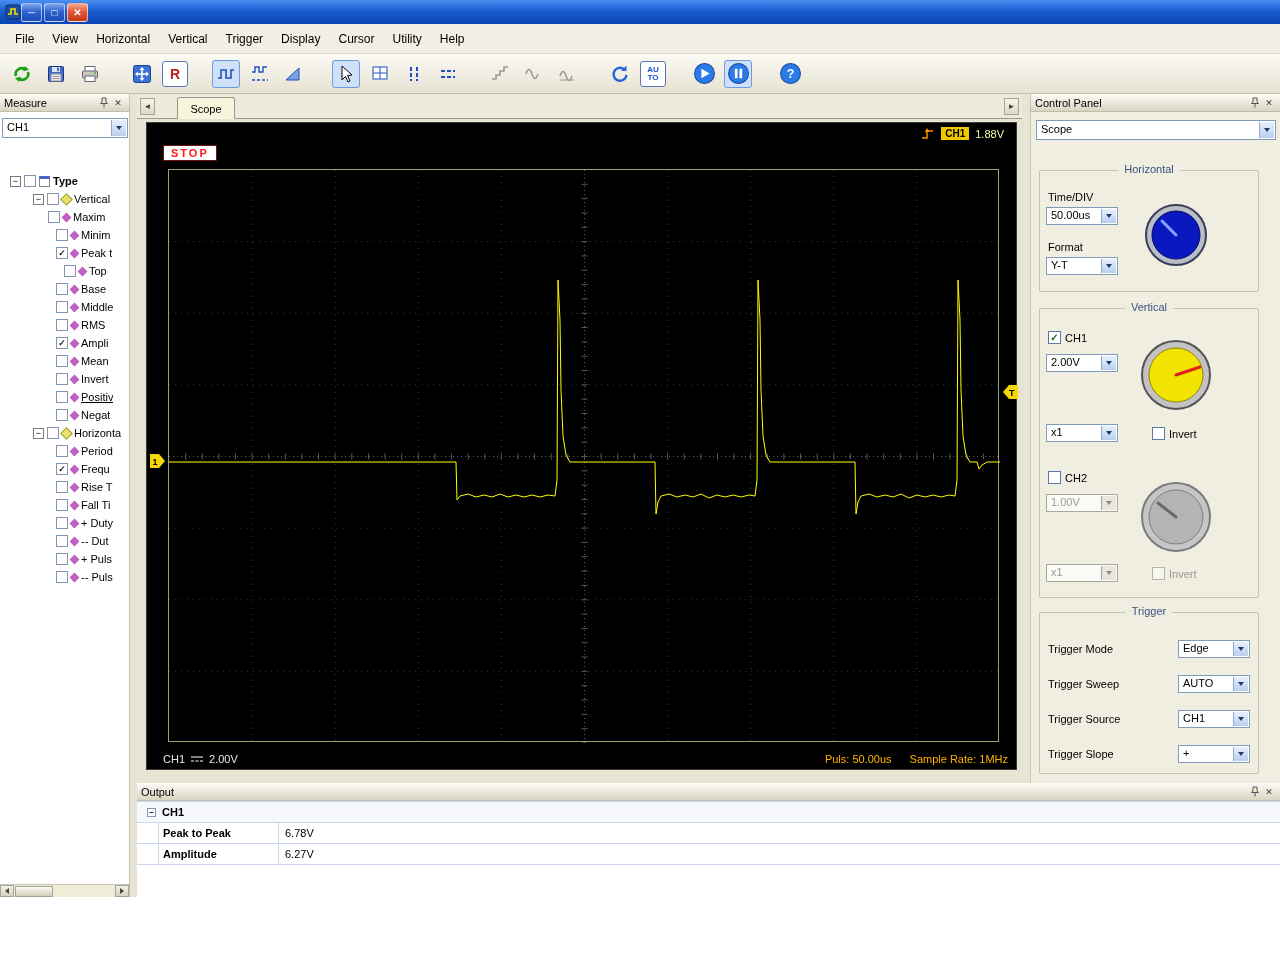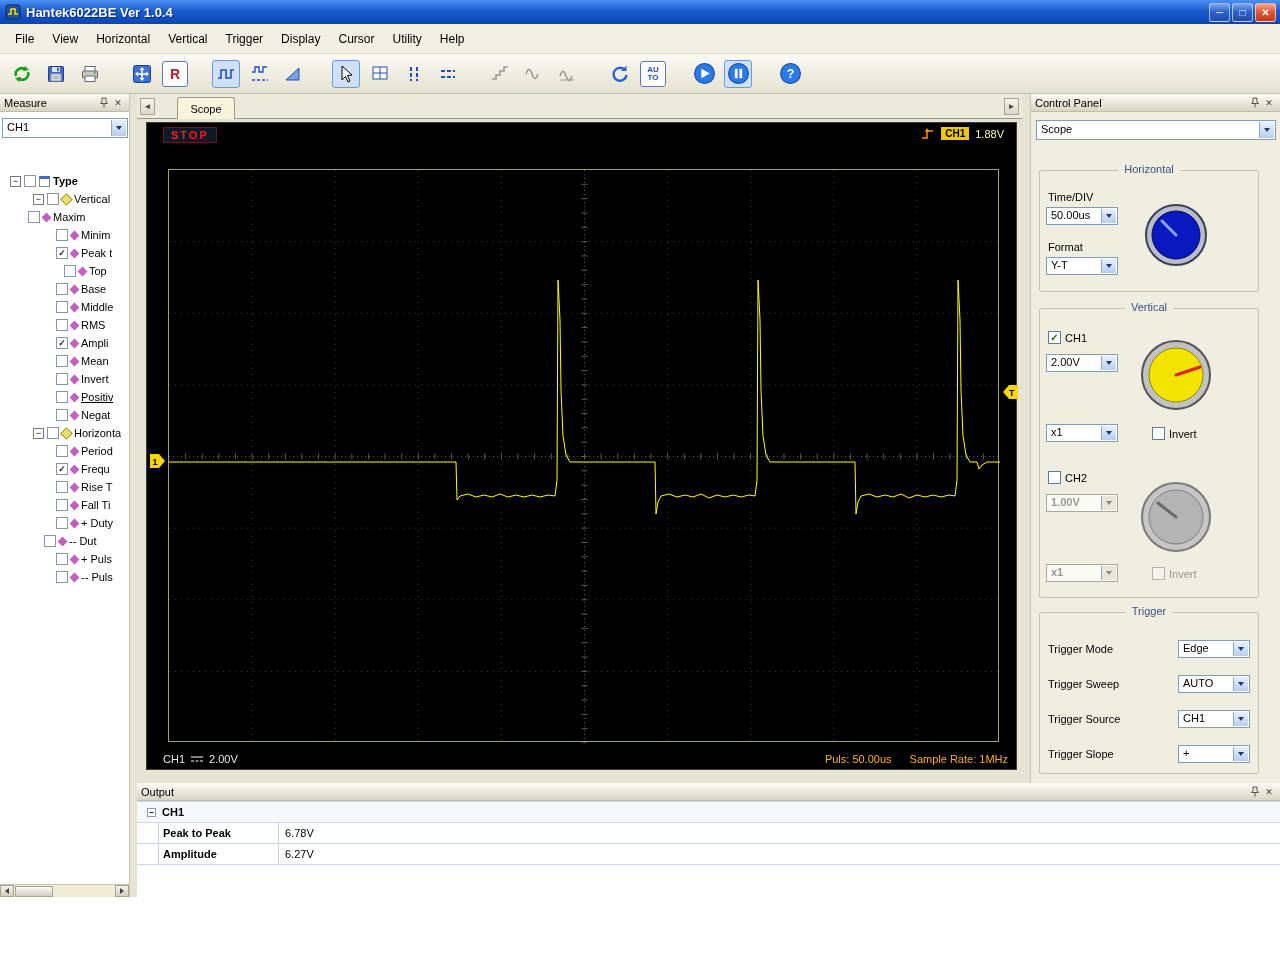--- a/index.html
+++ b/index.html
@@ -36,21 +36,21 @@
   .panel-hdr { height:18px; display:flex; align-items:center; padding:0 4px;
     background:linear-gradient(#fdfcf7,#d9d5c4); border-bottom:1px solid #c0bcaa; font-size:11px; }
   .panel-hdr .spacer { flex:1; }
   .pin, .close-sm { width:14px; height:14px; display:flex; align-items:center; justify-content:center; color:#444; font-size:9px; }
 
   
   .combo { position:relative; height:20px; background:#fff; border:1px solid #7f9db9; padding:2px 18px 0 4px; white-space:nowrap; overflow:hidden; }
   .combo-btn { position:absolute; right:1px; top:1px; bottom:1px; width:15px;
     background:linear-gradient(#e8f0fc,#b8cef0); border-left:1px solid #93a8c8; display:flex; align-items:center; justify-content:center; }
   .tri { width:0; height:0; border-left:3.5px solid transparent; border-right:3.5px solid transparent; border-top:4px solid #1c3c6c; }
-  .combo.disabled { color:#9a9a92; border-color:#a8a89c; background:#fbfbf6;font-weight:bold; }
+  .combo.disabled { color:#9a9a92; border-color:#a8a89c; background:#fbfbf6; }
   .combo.disabled .combo-btn { background:#e8e6dc; }
   .combo.disabled .tri { border-top-color:#8a8a80; }
   .combo.small { height:18px; padding-top:1px; }
 
   
   .cb13 { width:13px; height:13px; background:#fff; border:1px solid #5a7aa8; display:inline-flex; align-items:center; justify-content:center; font-size:10px; font-weight:bold; color:#156615; }
   .cb13.disabled { border-color:#b6b4a8; background:#f6f5ee; }
   .cb-row { position:absolute; display:flex; align-items:center; gap:4px; }
   .cb-row .lbl { font-size:11px; }
   .cb-row.disabled .lbl { color:#9a9890; }
@@ -76,21 +76,21 @@
   .tri-r { width:0;height:0;border-top:3px solid transparent;border-bottom:3px solid transparent;border-left:4px solid #444; }
 
   
   .center { position:absolute; left:137px; top:0; width:885px; height:689px; background:#e8e4d4; }
   .tabstrip { position:absolute; left:0; top:0; right:0; height:25px; background:#eceadb; border-bottom:1px solid #9c988a; }
   .tabbtn { position:absolute; top:4px; width:15px; height:17px; background:linear-gradient(#f6f5ee,#dcd8c6); border:1px solid #a8a494; display:flex; align-items:center; justify-content:center; font-size:8px; color:#444; }
   .tabbtn.left { left:3px; } .tabbtn.right { right:3px; }
   .tab { position:absolute; left:40px; top:3px; width:58px; height:22px; background:#f9f5dd; border:1px solid #9c988a; border-bottom:none; border-radius:3px 3px 0 0; display:flex; align-items:center; justify-content:center; font-size:11px; }
   .scopebox { position:absolute; left:9px; top:28px; width:871px; height:648px; background:#000; border:1px solid #3c3c3c; }
   .scope-top { position:absolute; left:0; top:0; right:0; height:26px; }
-  .stop-badge { position:absolute; left:16px; top:4px; padding:1px 7px; color:#ff1818; font-weight:bold; font-size:11px; letter-spacing:2px; background:#0f172a; border:1px solid #6a1414; }
+  .stop-badge { position:absolute; left:16px; top:22px; padding:1px 7px; color:#ff1818; font-weight:bold; font-size:11px; letter-spacing:2px; background:#ffffff; border:1px solid #6a1414; }
   .trig-cluster { position:absolute; right:12px; top:4px; display:flex; align-items:center; gap:6px; }
   .ch-badge { background:#f0c800; color:#000; font-size:10px; font-weight:bold; padding:1px 4px; }
   .trig-level { color:#f8f8b0; font-size:11px; }
   .screen { position:absolute; left:21px; top:46px; width:831px; height:573px; border:1px solid #a0a070; background:#000; }
   .screen svg { display:block; }
   .grid-line { stroke:#3a3a3a; stroke-dasharray:1 5; stroke-width:1; }
   .center-line { stroke:#5a5a5a; stroke-dasharray:1 3; stroke-width:1; }
   .tick-line { stroke:#5a5a5a; stroke-width:1; }
   .ch-marker { position:absolute; left:3px; top:331px; }
   .t-marker { position:absolute; left:855px; top:262px; }
@@ -123,21 +123,20 @@
 </head>
 <body>
 
 <div id="app">
 
   <div class="titlebar">
     <svg width="16" height="16">
         <rect x="1" y="1" width="14" height="14" rx="2" fill="#1e50a0" stroke="#0a2c66"></rect>
         <polyline points="3,10 6,10 6,5 10,5 10,10 13,10" fill="none" stroke="#ffe000" stroke-width="1.5"></polyline>
       </svg>
-    <span class="title-text">Hantek6022BE Ver 1.0.4</span>
     <div class="winbtns">
       <span class="winbtn">─</span>
       <span class="winbtn">□</span>
       <span class="winbtn close">✕</span>
     </div>
   </div>
 
   <div class="menubar">
       <span class="menu-item">File</span>
       <span class="menu-item">View</span>
@@ -310,21 +309,21 @@
             <span class="cb"></span>
             <span class="tree-ico table-ico"></span>
             <span class="tree-label b">Type</span>
           </div>
           <div class="tree-row" style="padding-left: 33px;">
             <span class="expander">−</span>
             <span class="cb"></span>
             <span class="burst-ico"></span>
             <span class="tree-label">Vertical</span>
           </div>
-          <div class="tree-row" style="padding-left: 28px;">
+          <div class="tree-row" style="padding-left: 48px;">
             <span class="cb"></span>
             <span class="diamond"></span>
             <span class="tree-label">Maxim</span>
           </div>
           <div class="tree-row" style="padding-left: 56px;">
             <span class="cb"></span>
             <span class="diamond"></span>
             <span class="tree-label">Minim</span>
           </div>
           <div class="tree-row" style="padding-left: 56px;">
@@ -401,21 +400,21 @@
           <div class="tree-row" style="padding-left: 56px;">
             <span class="cb"></span>
             <span class="diamond"></span>
             <span class="tree-label">Fall Ti</span>
           </div>
           <div class="tree-row" style="padding-left: 56px;">
             <span class="cb"></span>
             <span class="diamond"></span>
             <span class="tree-label">+ Duty</span>
           </div>
-          <div class="tree-row" style="padding-left: 44px;">
+          <div class="tree-row" style="padding-left: 56px;">
             <span class="cb"></span>
             <span class="diamond"></span>
             <span class="tree-label">-- Dut</span>
           </div>
           <div class="tree-row" style="padding-left: 56px;">
             <span class="cb"></span>
             <span class="diamond"></span>
             <span class="tree-label">+ Puls</span>
           </div>
           <div class="tree-row" style="padding-left: 56px;">

